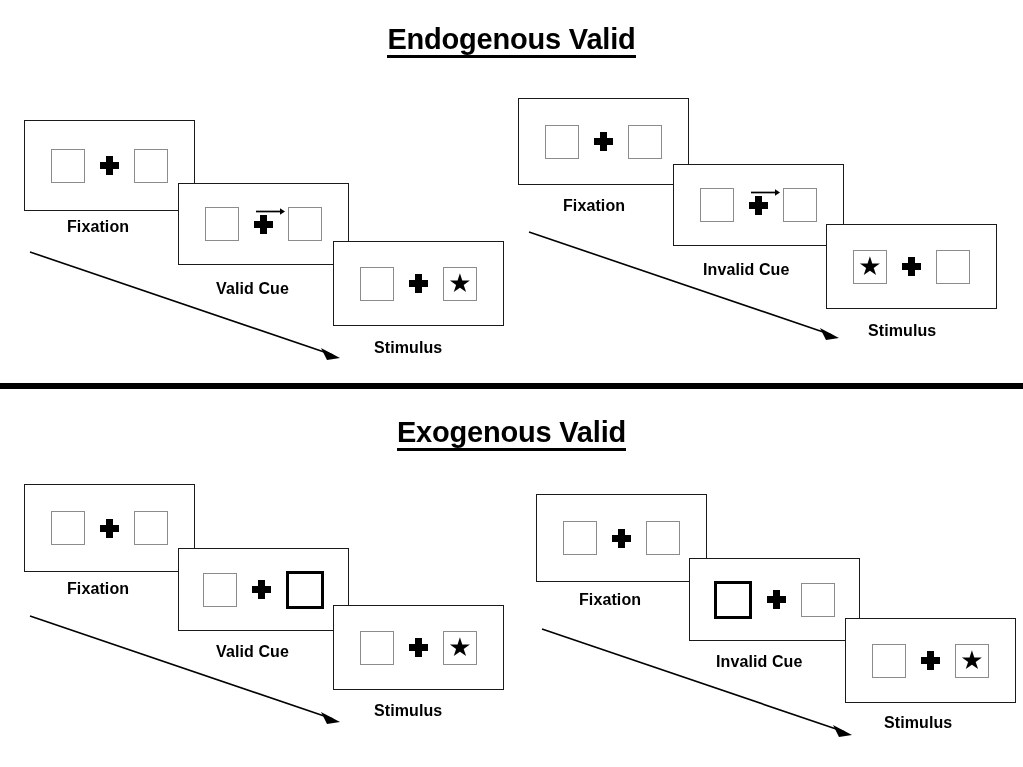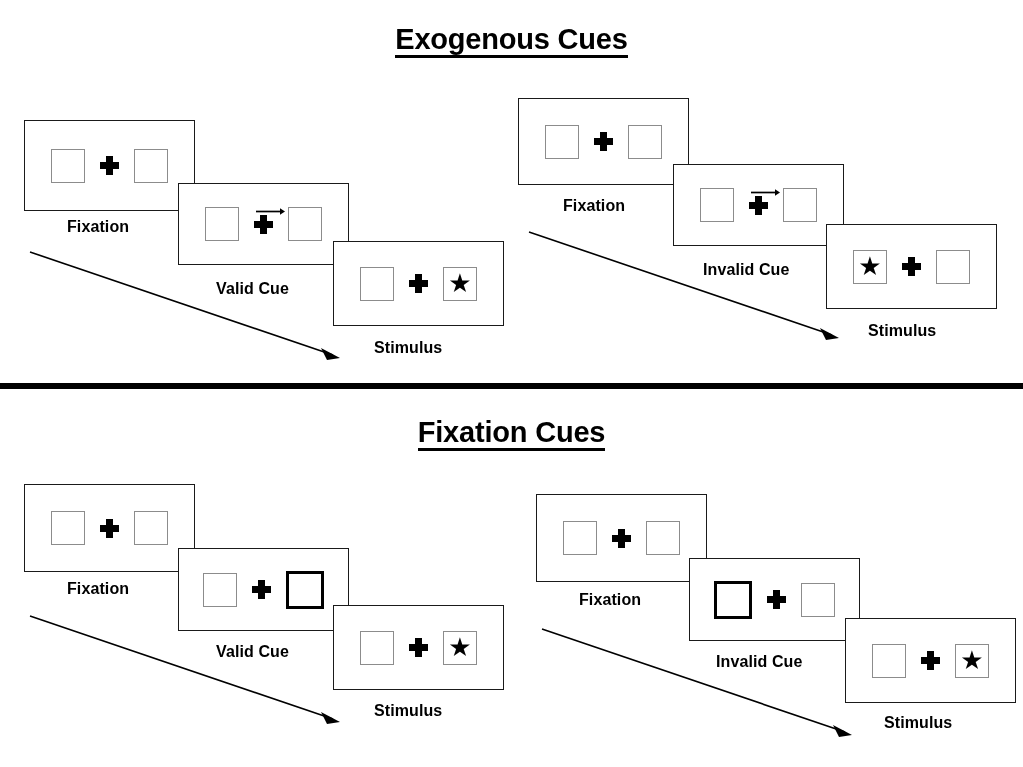--- a/index.html
+++ b/index.html
@@ -156,21 +156,21 @@
     position: absolute;
     overflow: visible;
   }
 </style>
 </head>
 <body>
 
 <div class="stage">
 
   <div class="section-title" id="title-endogenous">
-    <span>Exogenous Cues</span>
+    <span>Endogenous Valid</span>
   </div>
 
   <div class="panel" style="left:24px; top:120px; width:171px; height:91px;">
     <div class="panel-inner">
       <div class="sbox empty" style="width:34px;height:34px;">
         
       </div>
       <div class="gap" style="width:15px;"></div>
       <div class="cross-col">
 
@@ -290,21 +290,21 @@
   <div class="caption" style="left:868px; top:322px;">Stimulus</div>
 
   <svg class="flow-arrow" style="left:527px; top:228px;" width="320" height="118">
     <line x1="2" y1="4" x2="305" y2="107" stroke="#000" stroke-width="1.6"></line>
     <polygon points="312,110 293,100 299,112" fill="#000"></polygon>
   </svg>
 
   <div class="divider" id="mid-divider"></div>
 
   <div class="section-title" id="title-exogenous">
-    <span>Fixation Cues</span>
+    <span>Exogenous Valid</span>
   </div>
 
   <div class="panel" style="left:24px; top:484px; width:171px; height:88px;">
     <div class="panel-inner">
       <div class="sbox empty" style="width:34px;height:34px;">
         
       </div>
       <div class="gap" style="width:15px;"></div>
       <div class="cross-col">
 

